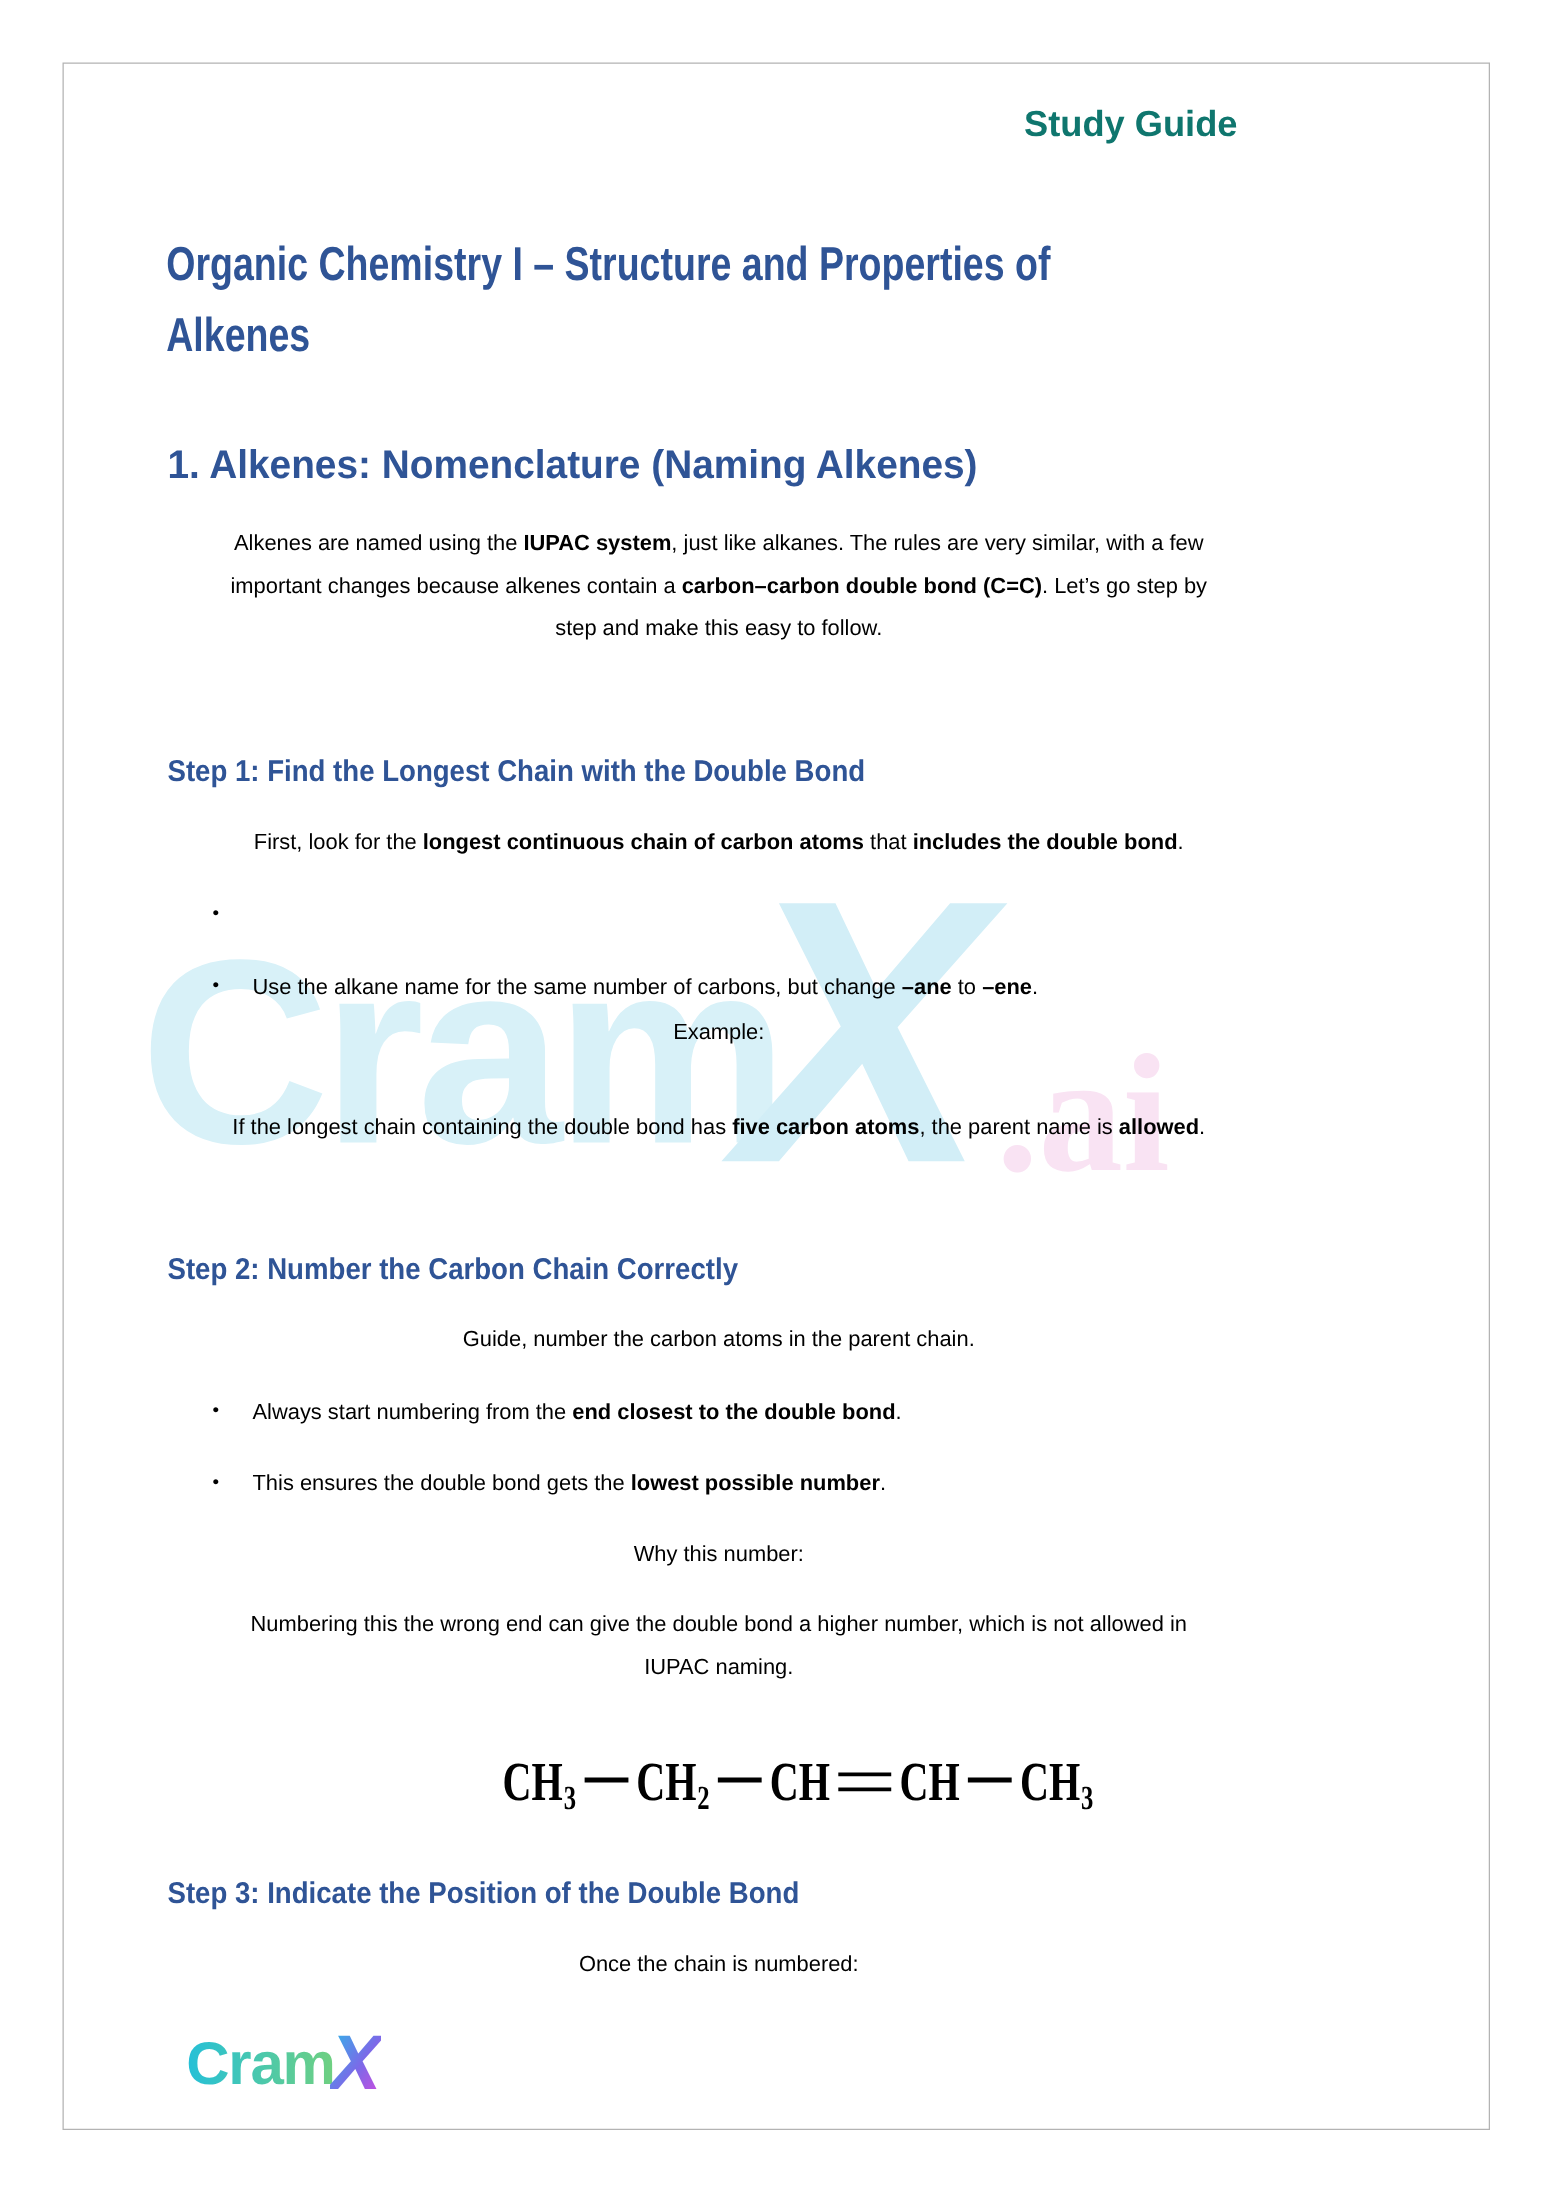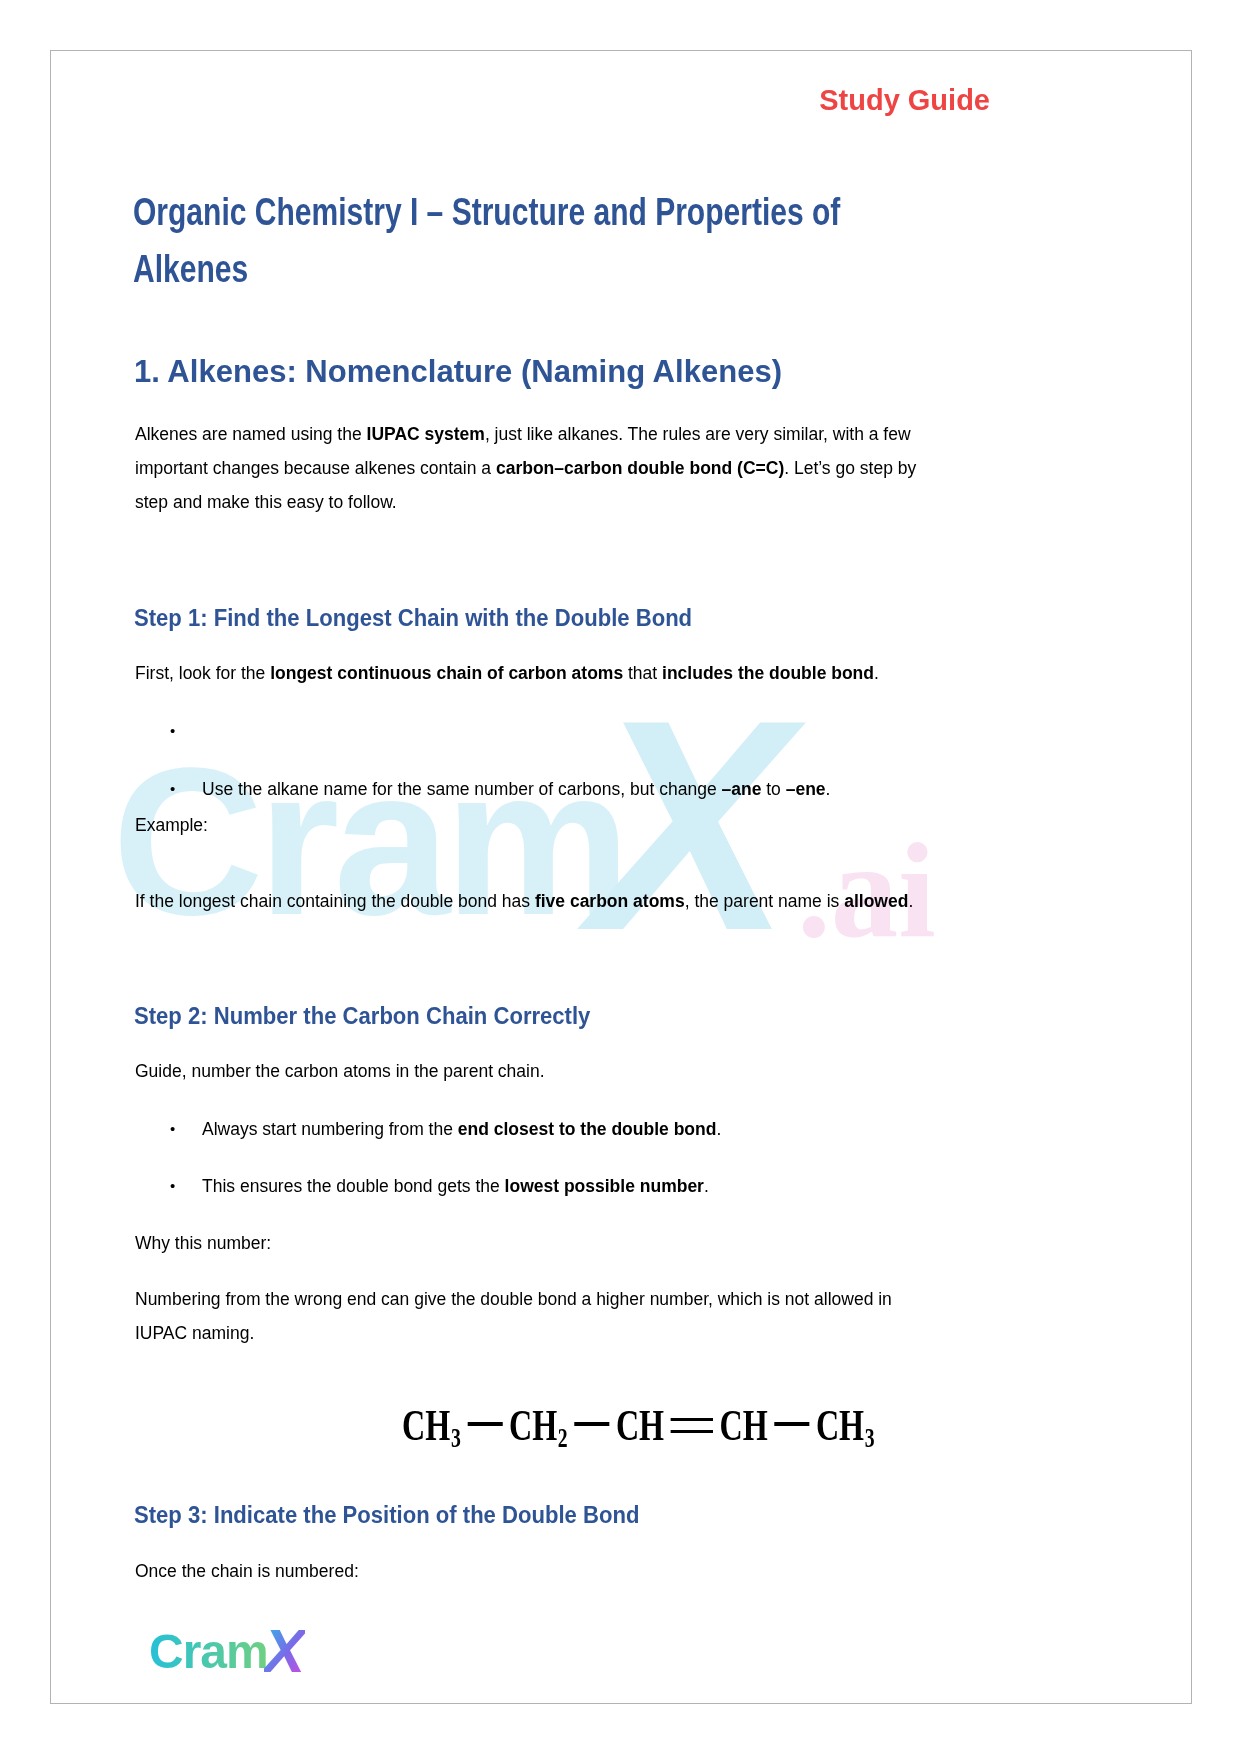--- a/index.html
+++ b/index.html
@@ -16,40 +16,40 @@
     position:absolute;left:112px;top:660px;display:flex;align-items:baseline;
     font-weight:700;line-height:1;z-index:0;white-space:nowrap;user-select:none;
   }
   .wm-cram{font-size:210px;letter-spacing:-6px;color:var(--wm-cyan,#d8f1f8);}
   .wm-x{font-size:300px;font-style:italic;color:var(--wm-cyan2,#d2eef7);margin-left:-34px;position:relative;top:15px;}
   .wm-ai{font-size:135px;color:var(--wm-pink,#f9e3f3);margin-left:6px;position:relative;top:22px;font-family:Liberation Serif, serif;}
   
   .content *{z-index:1;}
   .header-label{
     position:absolute;left:135px;top:84px;width:855px;text-align:right;
-    font-size:29px;font-weight:700;color:#ef4444;
+    font-size:29px;font-weight:700;color:#0f766e;
   }
   h1.doc-title{
     position:absolute;left:133px;top:184px;width:1060px;margin:0;
     font-size:38px;line-height:57px;font-weight:700;color:var(--heading,#2F5496);
     white-space:pre-line;transform:scaleX(0.79);transform-origin:left top;letter-spacing:0;
   }
   h2.sec-h{
     position:absolute;left:134px;top:352px;margin:0;
     font-size:32px;line-height:38px;font-weight:700;color:var(--heading,#2F5496);
     transform:scaleX(0.97);transform-origin:left top;white-space:nowrap;
   }
   h3.step-h{
     position:absolute;left:134px;margin:0;font-size:24px;line-height:29px;font-weight:700;
     color:var(--heading,#2F5496);transform:scaleX(0.92);transform-origin:left top;white-space:nowrap;
   }
   .pos-s1{top:603px;} .pos-s2{top:1001px;} .pos-s3{top:1500px;}
   p.body{
     position:absolute;left:135px;width:880px;margin:0;
-    font-size:17.5px;line-height:34px;color:#000;white-space:pre-line;
+    font-size:17.5px;line-height:34px;color:#000;white-space:pre-line;text-align:center;
   }
   .pos-p1{top:417px;}
   .pos-s1lead{top:656px;}
   .pos-example-label{top:808px;}
   .pos-example{top:884px;}
   .pos-s2lead{top:1054px;}
   .pos-why-label{top:1226px;}
   .pos-why{top:1282px;}
   .pos-s3lead{top:1554px;}
   .bullet{
@@ -125,21 +125,21 @@
     <div class="bullet pos-b3">
       <span class="dot">•</span>
       <span class="btext">Always start numbering from the <strong>end closest to the double bond</strong>.</span>
     </div>
     <div class="bullet pos-b4">
       <span class="dot">•</span>
       <span class="btext">This ensures the double bond gets the <strong>lowest possible number</strong>.</span>
     </div>
 
     <p class="body pos-why-label">Why this number:</p>
-    <p class="body pos-why">Numbering from the wrong end can give the double bond a higher number, which is not allowed in
+    <p class="body pos-why">Numbering this the wrong end can give the double bond a higher number, which is not allowed in
 IUPAC naming.</p>
 
     <div class="formula">CH<sub>3</sub><span class="bond single"></span>CH<sub>2</sub><span class="bond single"></span>CH<span class="bond double"></span>CH<span class="bond single"></span>CH<sub>3</sub></div>
 
     <h3 class="step-h pos-s3">Step 3: Indicate the Position of the Double Bond</h3>
     <p class="body pos-s3lead">Once the chain is numbered:</p>
 
     <div class="logo">
       <span class="logo-cram">Cram</span>
       <span class="logo-x">X</span>

